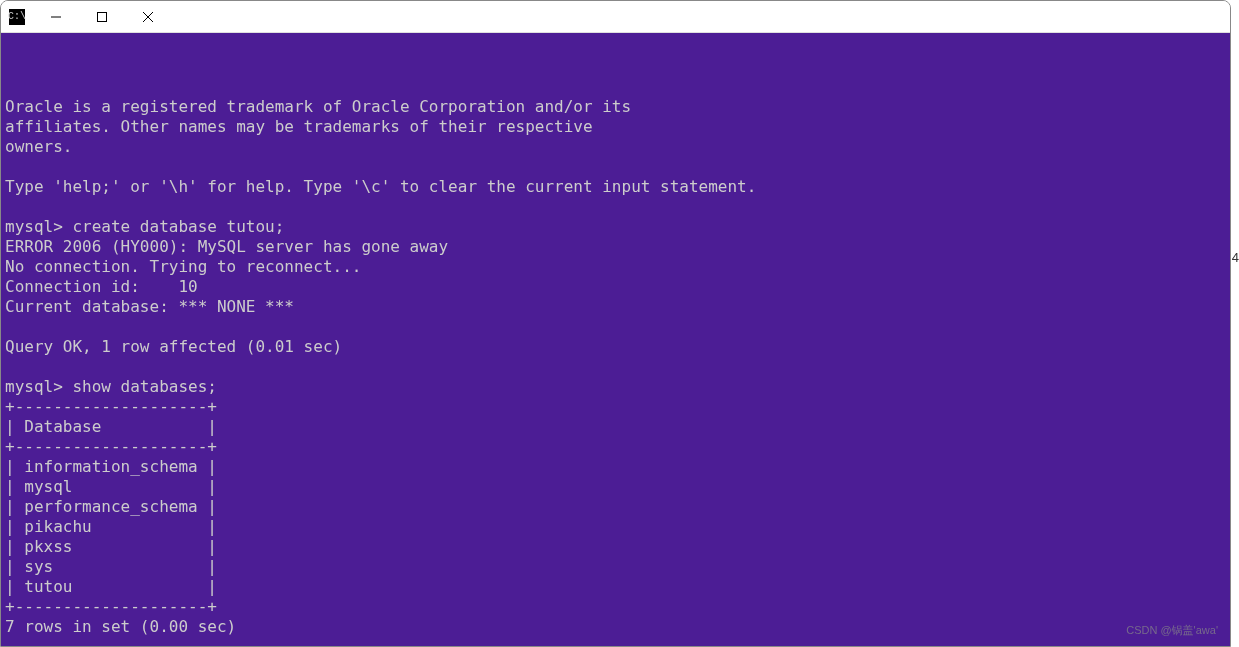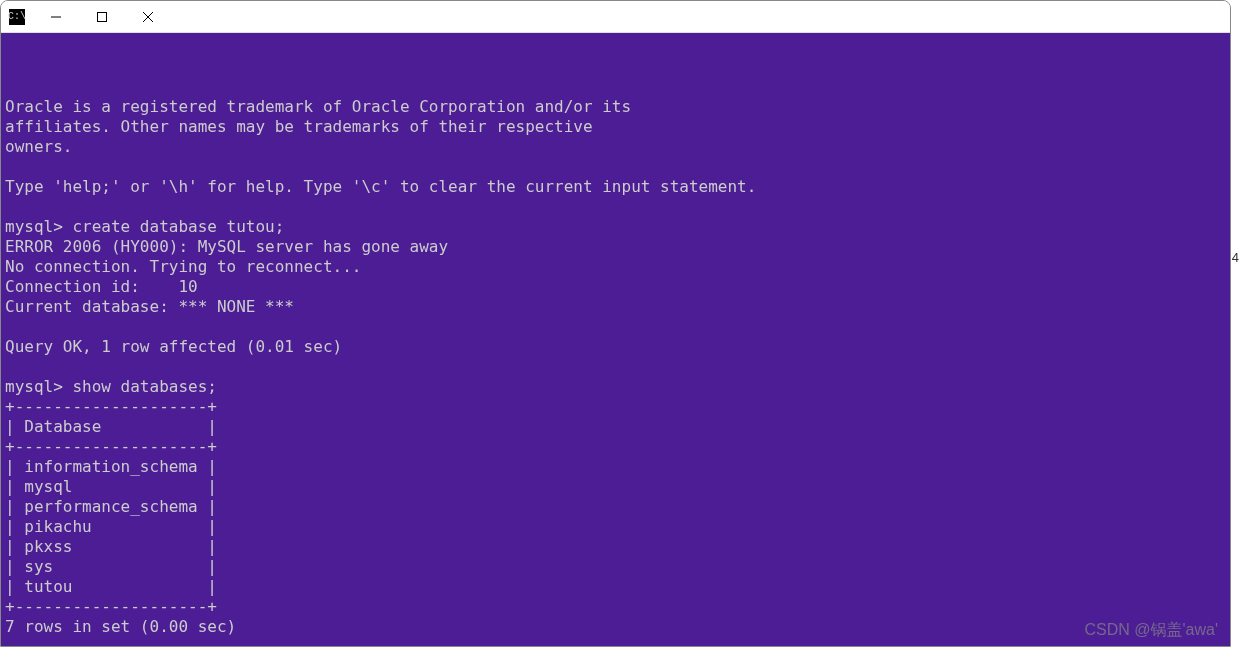--- a/index.html
+++ b/index.html
@@ -94,21 +94,21 @@
       border-radius: 0;
     }
     @keyframes blink {
       50% { opacity: 0; }
     }
     .watermark {
       position: absolute;
       bottom: 6px;
       right: 12px;
       color: #888888;
-      font-size: 16px;
+      font-size: 11px;
       font-family: 'Microsoft YaHei', sans-serif;
       opacity: 0.7;
     }
     .side-fragment {
       position: absolute;
       right: 0;
       top: 250px;
       color: #333;
       font-size: 13px;
       font-family: sans-serif;

